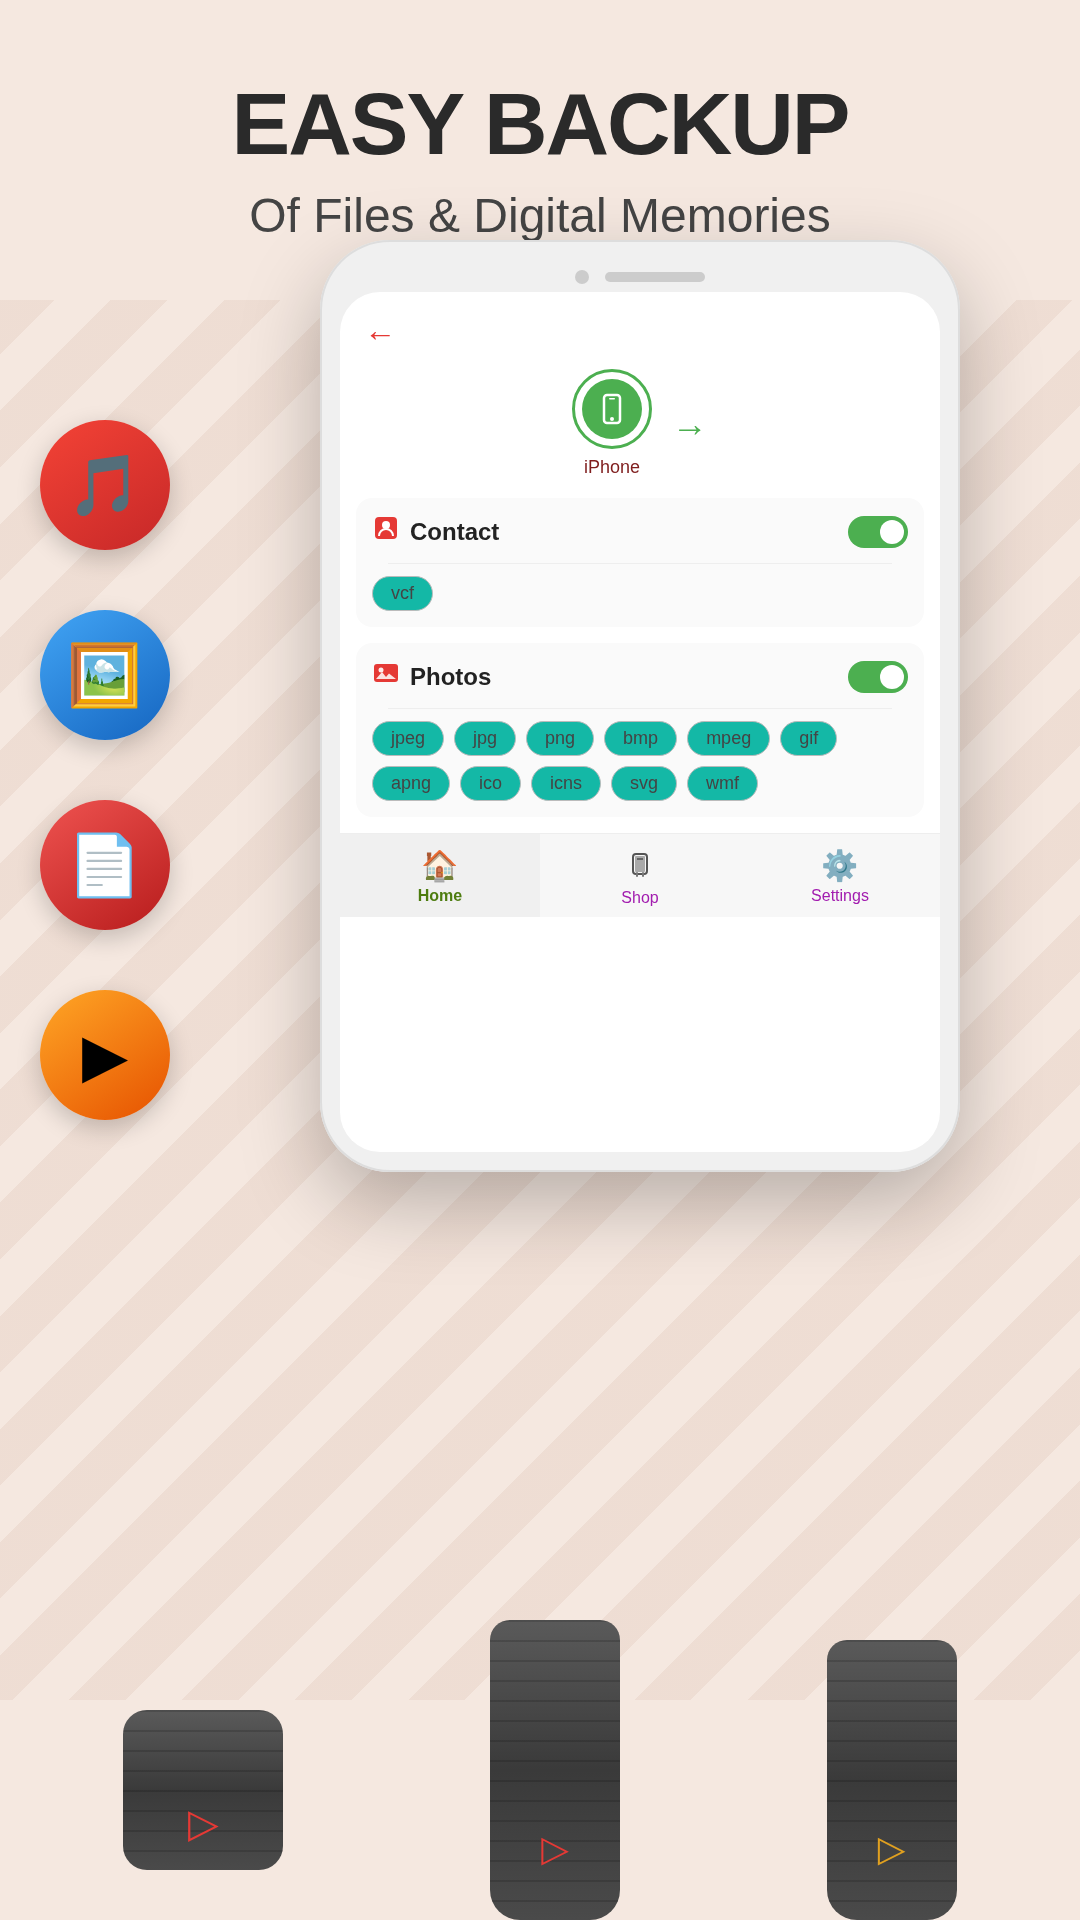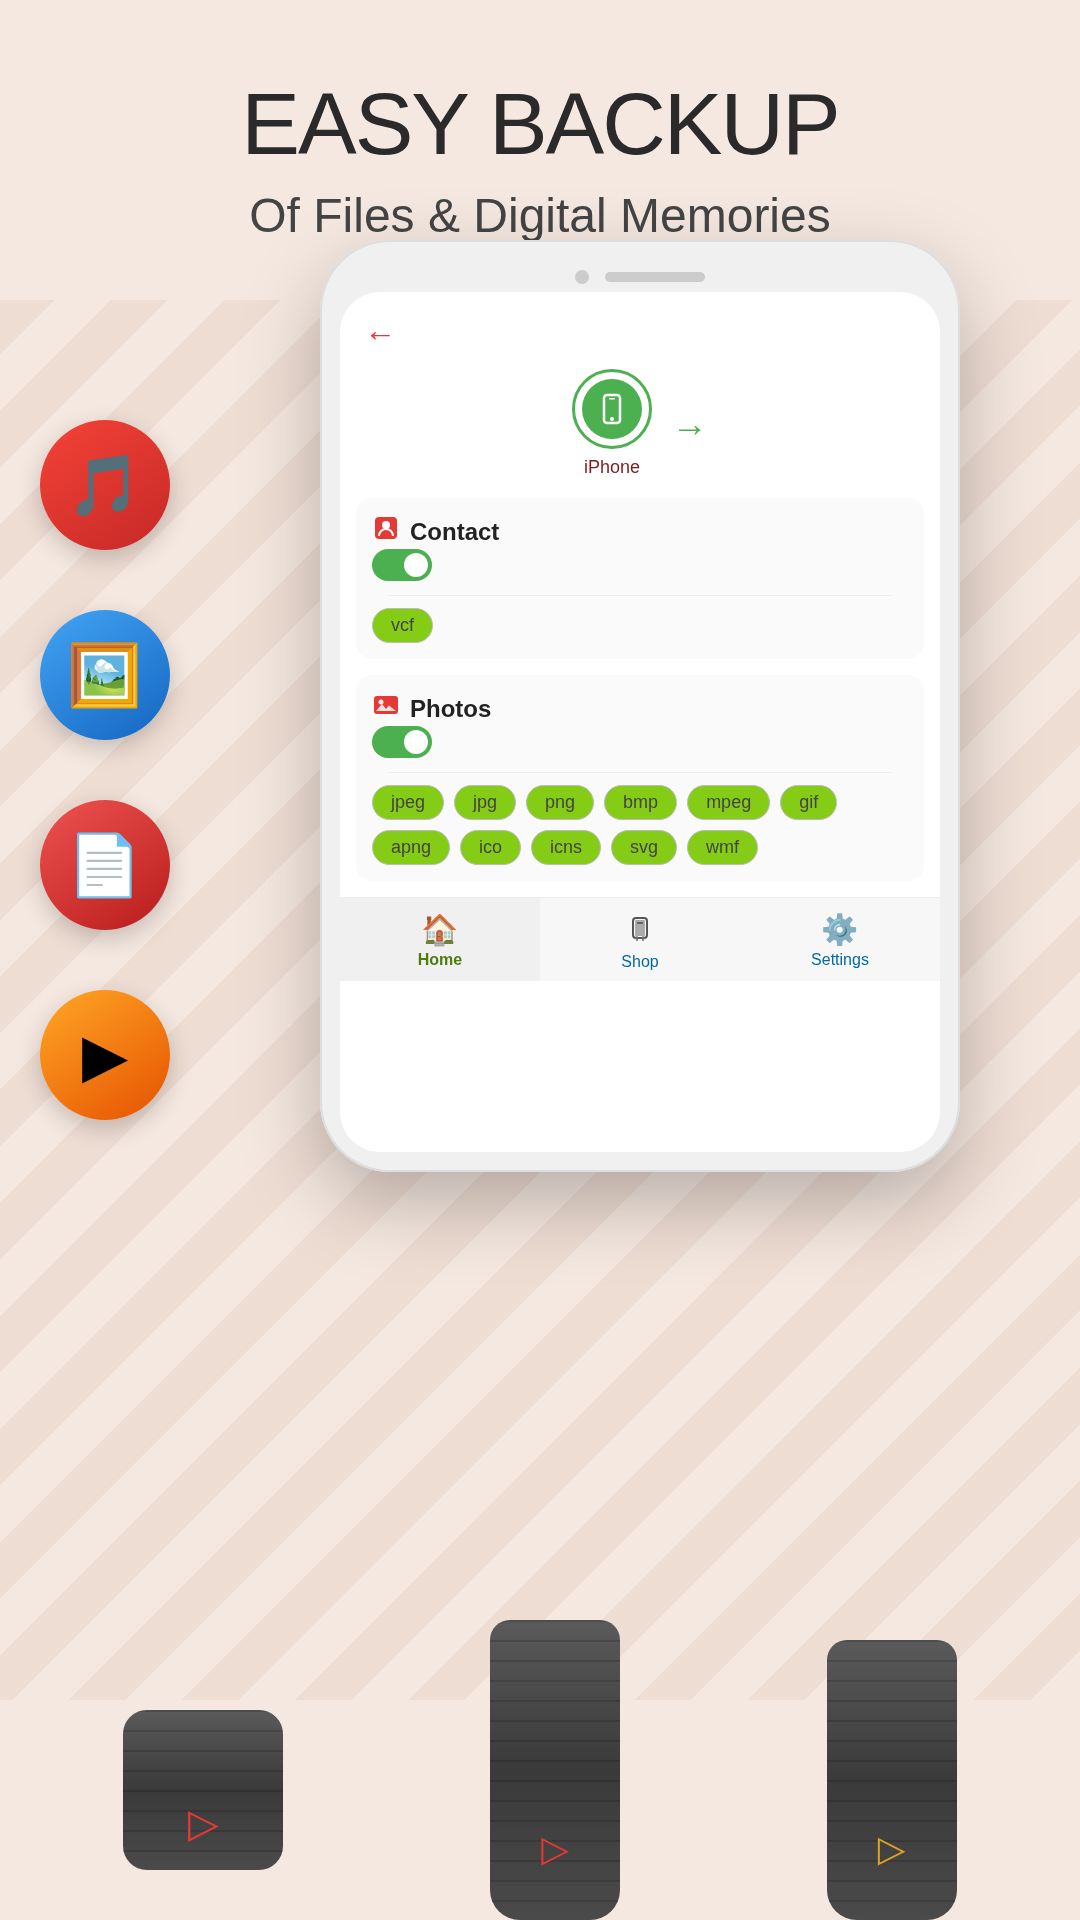--- a/index.html
+++ b/index.html
@@ -36,21 +36,21 @@
 
     
     .header {
       text-align: center;
       padding-top: 80px;
       position: relative;
       z-index: 10;
     }
     .header-title {
       font-size: 88px;
-      font-weight: 400;
+      font-weight: 700;
       color: #2a2a2a;
       letter-spacing: -2px;
       line-height: 1;
     }
     .header-subtitle {
       font-size: 48px;
       font-weight: 500;
       color: #444;
       margin-top: 20px;
     }
@@ -166,23 +166,23 @@
 
     
     .section {
       margin: 0 16px 16px;
       background: #fafafa;
       border-radius: 16px;
       padding: 16px;
     }
     .section-header {
       display: flex;
+      align-items: center;
       justify-content: space-between;
       margin-bottom: 14px;
-      flex-direction: column;
     }
     .section-title-row {
       display: flex;
       align-items: center;
       gap: 10px;
     }
     .section-icon {
       font-size: 26px;
     }
     .section-title {
@@ -216,21 +216,21 @@
       display: flex;
       flex-wrap: wrap;
       gap: 10px;
     }
     .tag {
       border: 1.5px solid #bbb;
       border-radius: 20px;
       padding: 6px 18px;
       font-size: 18px;
       color: #444;
-      background: #84cc16;
+      background: #14b8a6;
     }
 
     
     .bottom-nav {
       display: flex;
       border-top: 1px solid #eee;
       background: #f7f7f7;
     }
     .nav-item {
       flex: 1;
@@ -242,21 +242,21 @@
       cursor: pointer;
     }
     .nav-item.active {
       background: #f0f0f0;
     }
     .nav-icon {
       font-size: 30px;
     }
     .nav-label {
       font-size: 16px;
-      color: #0369a1;
+      color: #a21caf;
     }
     .nav-item.active .nav-label {
       color: #4d7c0f;
       font-weight: 600;
     }
 
     
     .side-icons {
       position: absolute;
       top: 420px;

